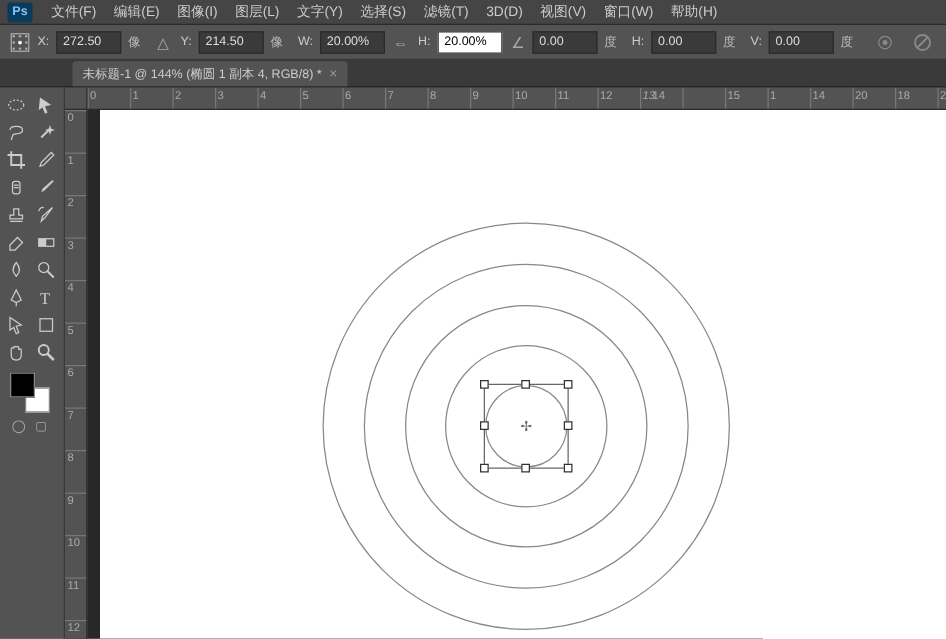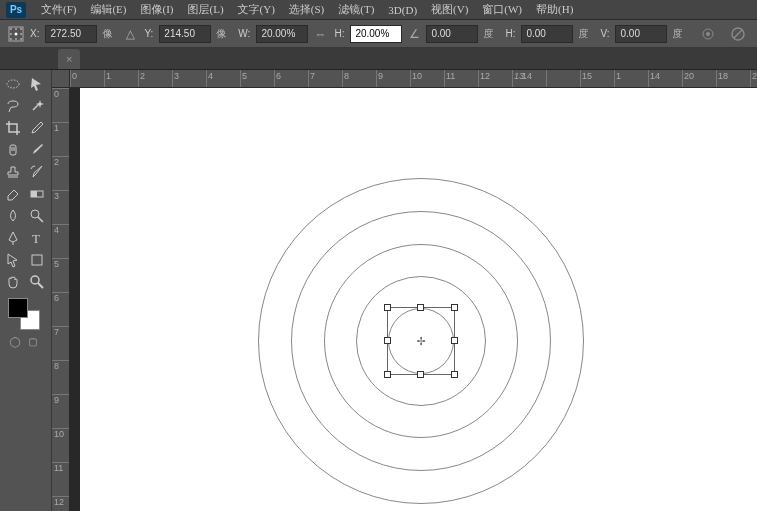--- a/index.html
+++ b/index.html
@@ -1,21 +1,21 @@
 <!DOCTYPE html>
 <html><head>
 <meta charset="utf-8">
 <style>
 * { margin: 0; padding: 0; box-sizing: border-box; user-select: none; }
 body { background: #535353; font-family: "Microsoft YaHei", sans-serif; font-size: 11px; color: #ccc; overflow: hidden; width: 757px; height: 511px; }
 
 
 .menubar { height: 20px; background: #454545; display: flex; align-items: center; padding-left: 6px; border-bottom: 1px solid #2a2a2a; }
 .ps-logo { width: 20px; height: 16px; background: #0a3a5c; color: #7fc7ff; font-weight: bold; font-size: 10px; display: flex; align-items: center; justify-content: center; margin-right: 8px; border-radius: 2px; }
-.menu-item { padding: 2px 7px; cursor: pointer; font-size: 11px; font-family: Liberation Serif, serif; }
+.menu-item { padding: 2px 7px; cursor: pointer; font-size: 11px; }
 
 
 .optionsbar { height: 28px; background: #535353; display: flex; align-items: center; padding: 0 8px; border-bottom: 1px solid #383838; gap: 4px; }
 .opt-icon { width: 16px; height: 16px; display: flex; align-items: center; justify-content: center; font-size: 12px; color: #aaa; }
 .opt-label { font-size: 10px; color: #ccc; margin: 0 2px; }
 .opt-field { background: #3a3a3a; border: 1px solid #2a2a2a; color: #ddd; font-size: 10px; padding: 1px 4px; width: 52px; height: 18px; }
 .opt-field.active { background: #fff; color: #000; }
 .opt-unit { font-size: 10px; color: #bbb; margin-left: 1px; margin-right: 6px; }
 .opt-right { margin-left: auto; display: flex; gap: 8px; }
 .opt-right-icon { width: 22px; height: 18px; display: flex; align-items: center; justify-content: center; color: #888; }
@@ -120,20 +120,21 @@
       <svg viewBox="0 0 16 16" width="16" height="16">
           <circle cx="8" cy="8" r="6" fill="none" stroke="#888" stroke-width="1.5"></circle>
           <line x1="4" y1="12" x2="12" y2="4" stroke="#888" stroke-width="1.5"></line>
         </svg>
     </span>
   </div>
 </div>
 
 <div class="tabbar">
   <div class="tab">
+    <span>未标题-1 @ 144% (椭圆 1 副本 4, RGB/8) *</span>
     <span class="tab-close">×</span>
   </div>
 </div>
 
 <div class="main">
 
   <div class="tools">
     <div class="tool-row">
       <div class="tool">
           <svg viewBox="0 0 16 16">

